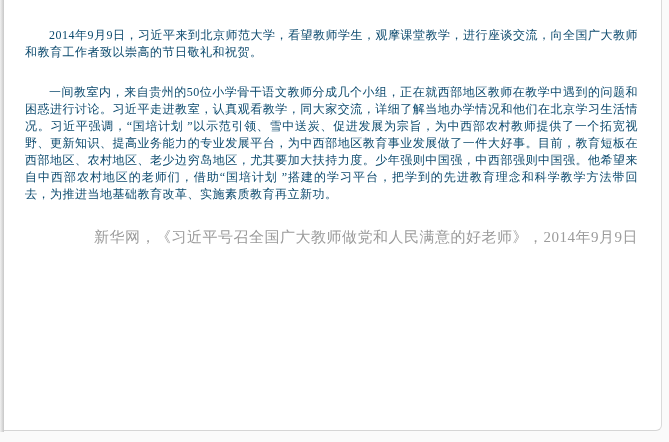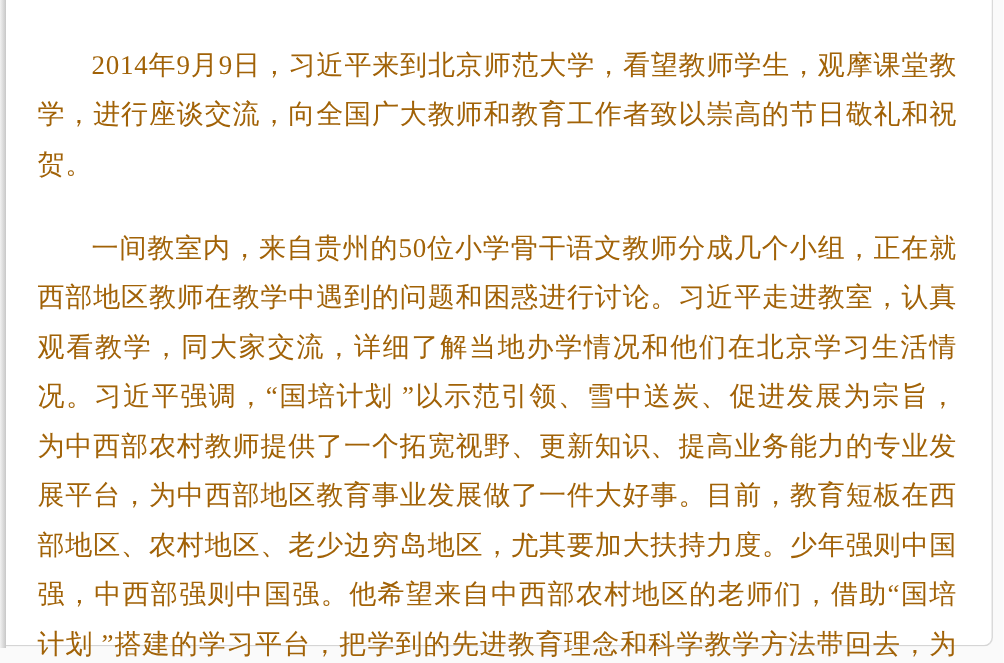--- a/index.html
+++ b/index.html
@@ -33,23 +33,23 @@
     background: #ffffff;
     border-right: 1px solid #dadada;
     border-bottom: 1px solid #d5d5d5;
     border-radius: 0 0 6px 0;
     box-sizing: border-box;
   }
   .content {
     padding: 27px 23px 0 21px;
   }
   .body-par {
-    font-size: 18px;
-    line-height: 33px;
-    color: #a16207;
+    font-size: 12px;
+    line-height: 17px;
+    color: #0c4a6e;
     text-align: justify;
     text-indent: 2em;
     margin: 0 0 23px 0;
     letter-spacing: 0.5px;
   }
   .citation-line {
     margin-top: 19px;
     font-size: 15px;
     line-height: 22px;
     color: #9b9b9b;
@@ -59,14 +59,15 @@
 </style>
 </head>
 <body>
 
 <div class="left-edge"></div>
 
 <div class="card">
   <div class="content">
     <p class="body-par">2014年9月9日，习近平来到北京师范大学，看望教师学生，观摩课堂教学，进行座谈交流，向全国广大教师和教育工作者致以崇高的节日敬礼和祝贺。</p>
     <p class="body-par">一间教室内，来自贵州的50位小学骨干语文教师分成几个小组，正在就西部地区教师在教学中遇到的问题和困惑进行讨论。习近平走进教室，认真观看教学，同大家交流，详细了解当地办学情况和他们在北京学习生活情况。习近平强调，“国培计划 ”以示范引领、雪中送炭、促进发展为宗旨，为中西部农村教师提供了一个拓宽视野、更新知识、提高业务能力的专业发展平台，为中西部地区教育事业发展做了一件大好事。目前，教育短板在西部地区、农村地区、老少边穷岛地区，尤其要加大扶持力度。少年强则中国强，中西部强则中国强。他希望来自中西部农村地区的老师们，借助“国培计划 ”搭建的学习平台，把学到的先进教育理念和科学教学方法带回去，为推进当地基础教育改革、实施素质教育再立新功。</p>
+    <div class="citation-line">新华网，《习近平号召全国广大教师做党和人民满意的好老师》，2014年9月9日</div>
   </div>
 </div>
 
 </body></html>

